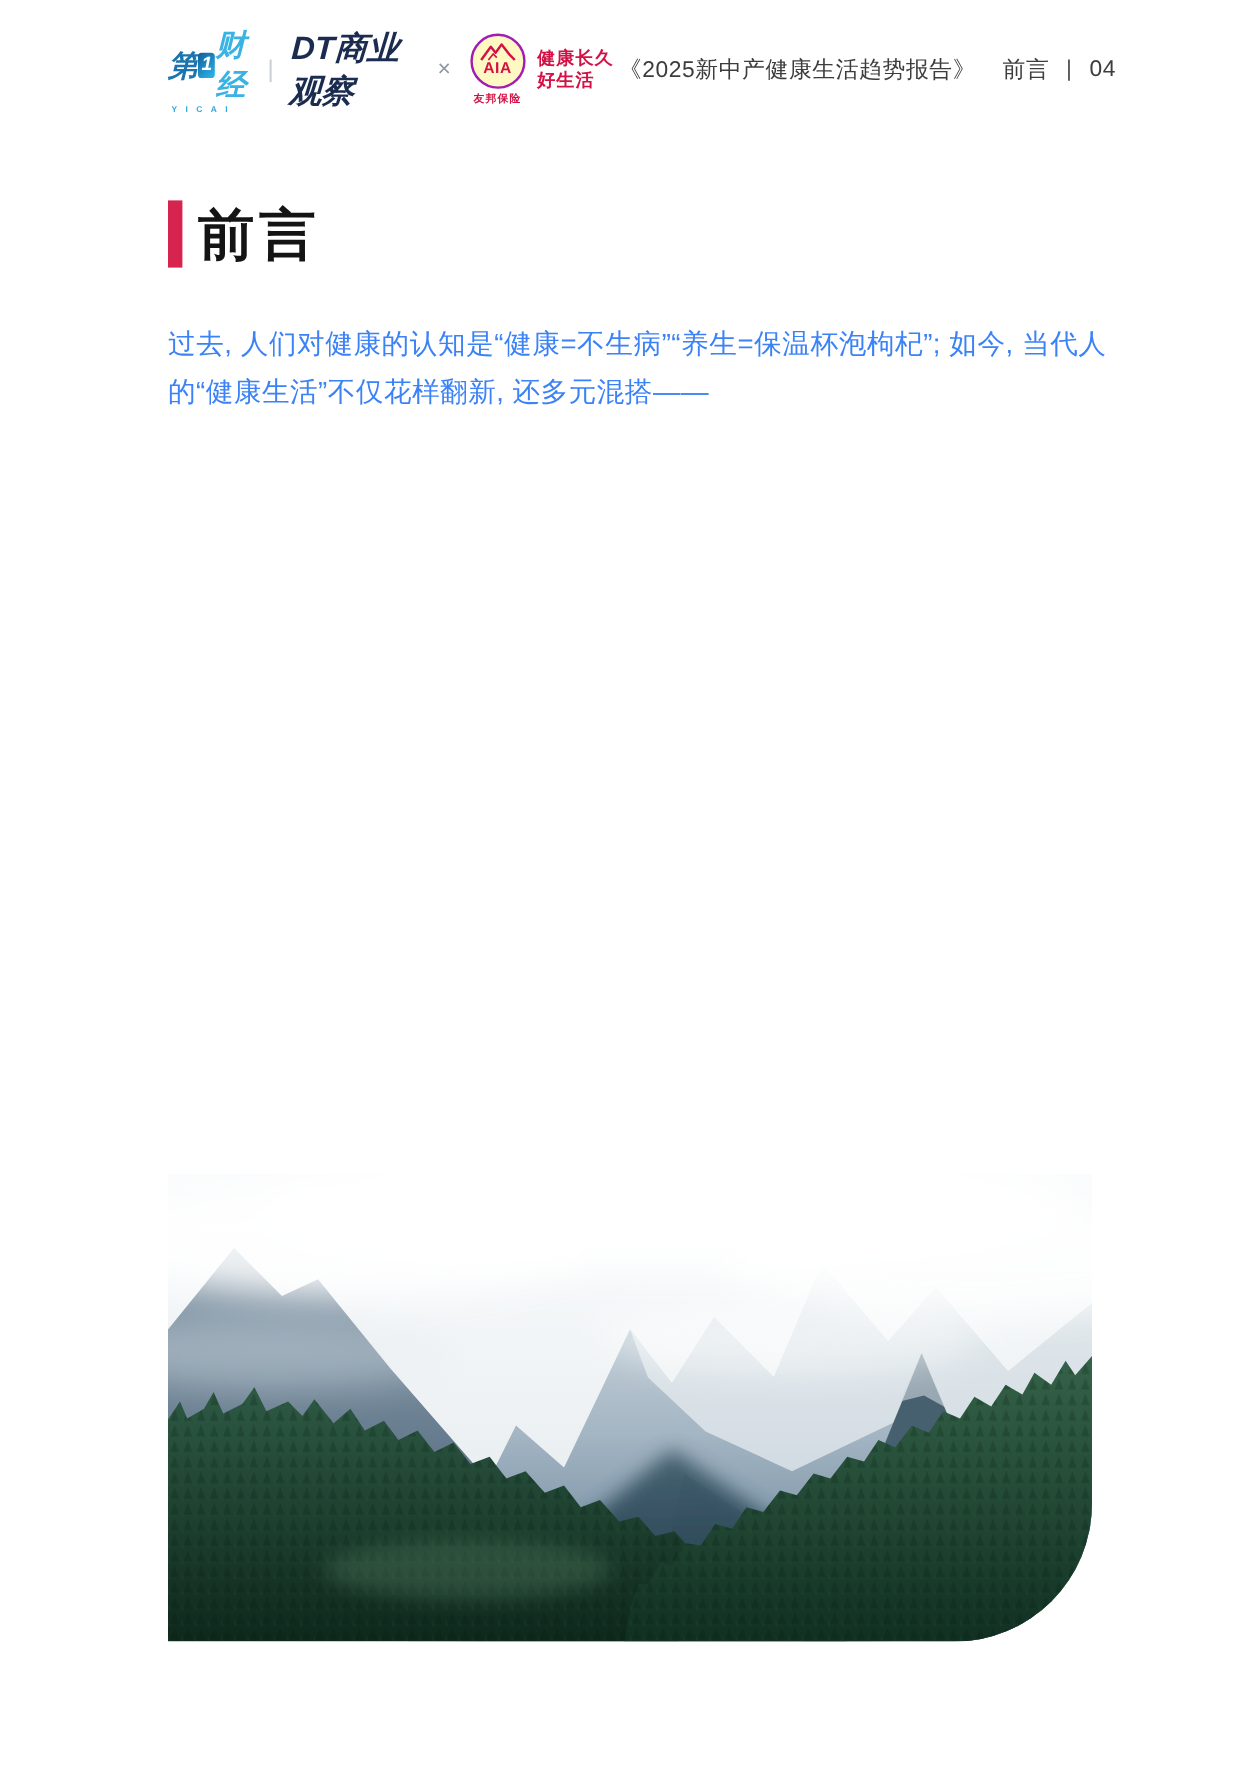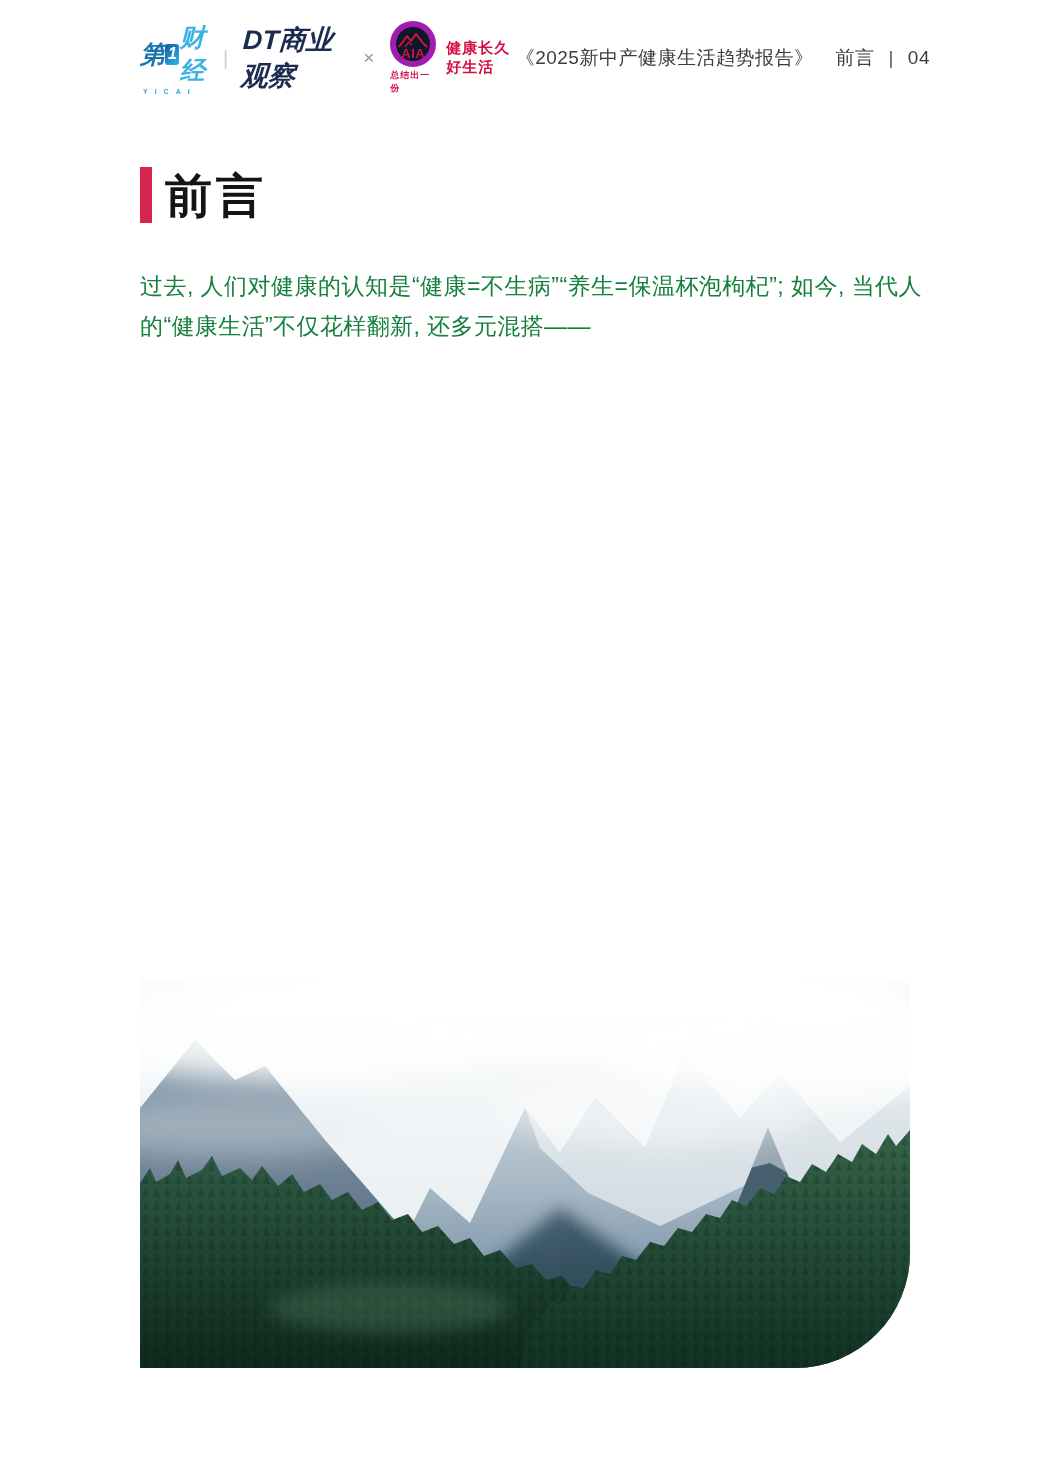--- a/index.html
+++ b/index.html
@@ -46,23 +46,23 @@
   
   .dt-logo { font-size: 27px; font-weight: 900; font-style: italic; color: #1b2c50; letter-spacing: 0px; transform: skewX(-3deg); }
 
   .cross-mark { color: #8d97a3; font-size: 19px; margin: 0 16px; }
 
   
   .aia { display: flex; align-items: center; }
   .aia-badge { display: flex; flex-direction: column; align-items: center; }
   .aia-circle {
     width: 46px; height: 46px; border-radius: 50%;
-    border: 6px solid #a21caf; position: relative;
+    border: 2px solid #a21caf; position: relative;
     display: flex; flex-direction: column; align-items: center; justify-content: flex-start;
-    background: #0f172a;
+    background: #fef9c3;
   }
   .aia-circle svg { margin-top: 5px; }
   .aia-word { font-size: 13px; font-weight: 900; color: #d31145; line-height: 11px; letter-spacing: 0.5px; }
   .aia-name { font-size: 9px; font-weight: 700; color: #d31145; margin-top: 2px; letter-spacing: 1px; }
   .aia-tagline { font-size: 15px; font-weight: 800; color: #d31145; margin-left: 10px; letter-spacing: 1px; }
 
   .header-right { display: flex; align-items: center; color: #3d3d3d; font-size: 19px; letter-spacing: 0.5px; white-space: nowrap; justify-content: space-between; }
   .header-right .hr-section { margin-left: 22px; }
   .header-right .hr-divider { margin: 0 14px; color: #555; font-weight: 300; }
 
@@ -80,21 +80,21 @@
   
   .body-copy {
     position: absolute;
     top: 266px;
     left: 140px;
     width: 782px;
   }
   .body-copy p {
     font-size: 23px;
     line-height: 40px;
-    color: #15803d;
+    color: #3b82f6;
     letter-spacing: 0.4px;
     margin-bottom: 45px;
     text-align: justify;
   }
   .body-copy p.em { font-weight: 800; color: #000000; }
 
   
   .hero-figure {
     position: absolute;
     top: 978px;
@@ -131,21 +131,21 @@
 
       <div class="aia">
         <div class="aia-badge">
           <div class="aia-circle">
             <svg width="32" height="16" viewBox="0 0 32 16" aria-hidden="true">
               <path d="M2 15 L10 4 L14 9 L19 2 L26 11 L30 15" fill="none" stroke="#d31145" stroke-width="2" stroke-linejoin="round"></path>
               <path d="M8 15 L12 10 L15 13" fill="none" stroke="#d31145" stroke-width="1.4"></path>
             </svg>
             <span class="aia-word">AIA</span>
           </div>
-          <span class="aia-name">总结出一份</span>
+          <span class="aia-name">友邦保险</span>
         </div>
         <span class="aia-tagline">健康长久好生活</span>
       </div>
     </div>
 
     <div class="header-right">
       <span>《2025新中产健康生活趋势报告》</span>
       <span class="hr-section">前言</span>
       <span class="hr-divider">|</span>
       <span>04</span>

